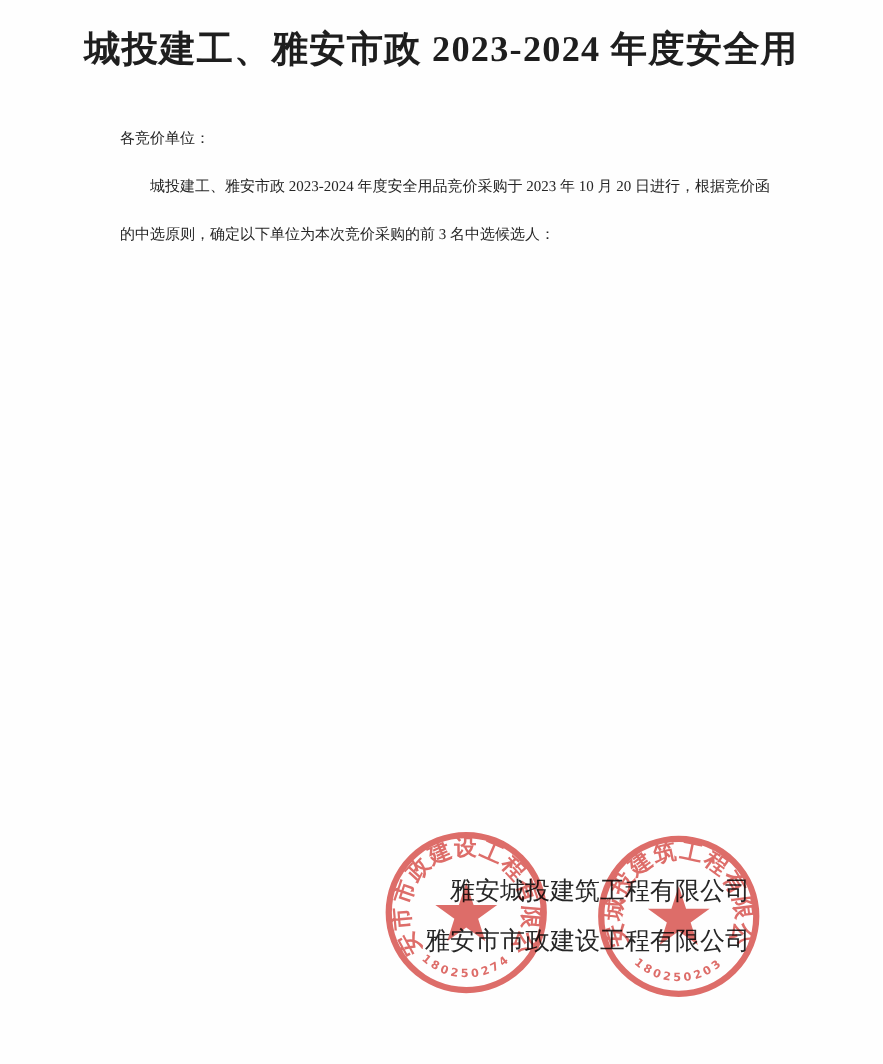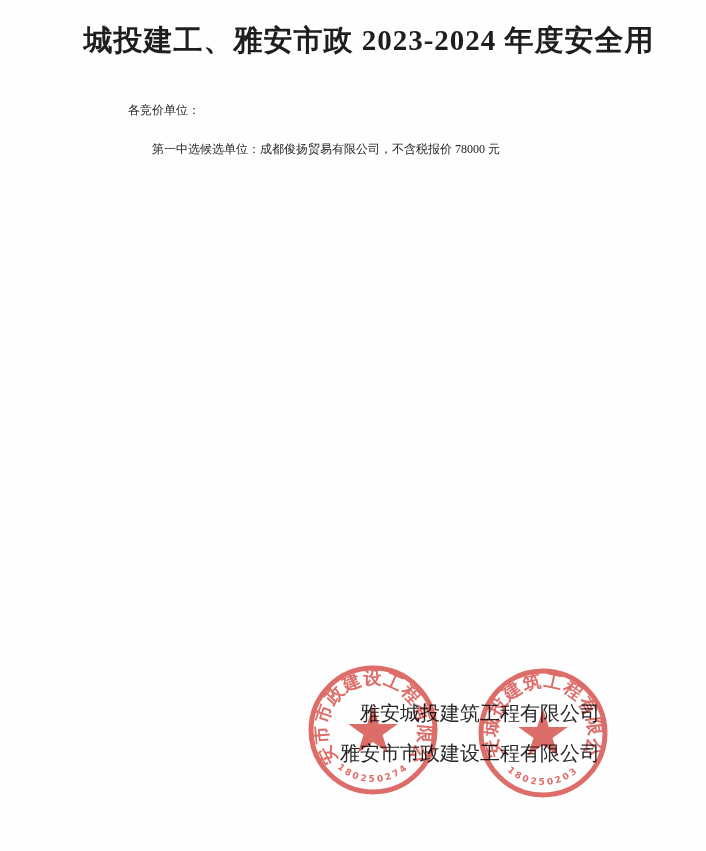--- a/index.html
+++ b/index.html
@@ -4,21 +4,20 @@
 <style>
   * { box-sizing: border-box; }
   html, body { margin: 0; padding: 0; background: #ffffff; }
   .page {
     position: relative;
     width: 706px;
     height: 851px;
     background: #fefefe;
     overflow: hidden;
     font-family: "Liberation Serif", "DejaVu Serif", serif;
-    padding-left: 32px;
   }
   .doc-title {
     margin: 20px 38px 0 38px;
     text-align: center;
     font-size: 29px;
     font-weight: 700;
     line-height: 41px;
     color: #1e1e1e;
     letter-spacing: 1px;
   }
@@ -70,21 +69,21 @@
 <body>
 
 <div class="page">
 
   <h1 class="doc-title">
     <span>城投建工、雅安市政 2023-2024 年度安全用</span><br>
   </h1>
 
   <div class="doc-body">
     <p>各竞价单位：</p>
-    <p class="indent">第一中选候选单位：成都俊扬贸易有限公司，不含税报价 78000 元</p>
+    <p class="indent">城投建工、雅安市政 2023-2024 年度安全用品竞价采购于 2023 年 10 月 20 日进行，根据竞价函的中选原则，确定以下单位为本次竞价采购的前 3 名中选候选人：</p>
   </div>
 
   <div class="signature-block">
     <div>雅安城投建筑工程有限公司</div>
     <div>雅安市市政建设工程有限公司</div>
   </div>
 
   <svg class="seal seal-left" width="150" height="150" viewBox="-75 -75 150 150">
     <defs>
       <path id="arc-top-left" d="M -39.8 23 A 46 46 0 1 1 39.8 23" fill="none"></path>

